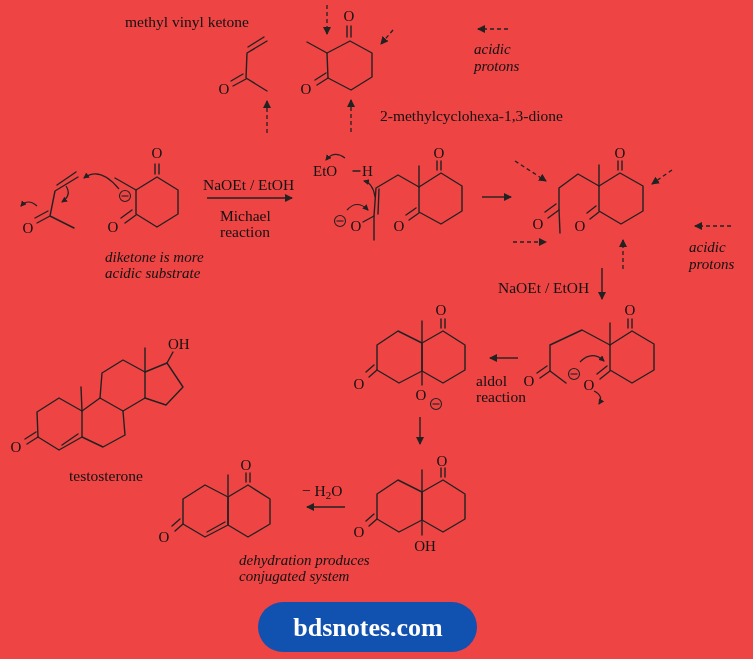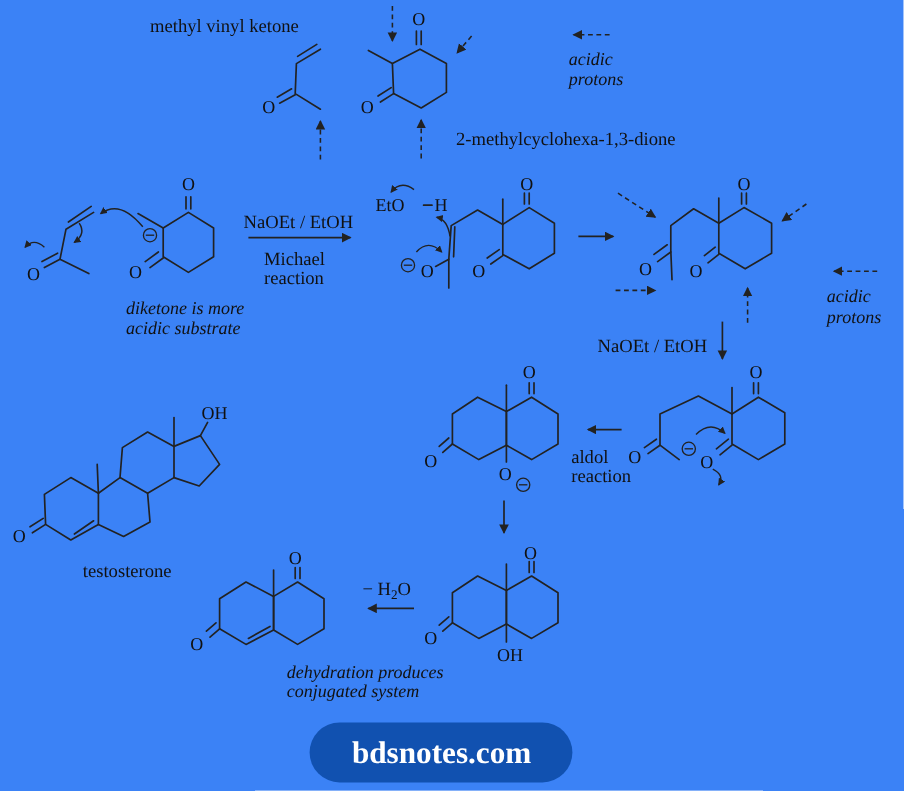--- a/index.html
+++ b/index.html
@@ -1,16 +1,16 @@
 <!DOCTYPE html>
 <html><head>
 <meta charset="utf-8">
 <style>
   html,body{margin:0;padding:0;background:#ffffff;}
-  .stage{position:relative;width:753px;height:659px;background:#3b82f6;overflow:hidden;}
+  .stage{position:relative;width:753px;height:659px;background:#ef4444;overflow:hidden;}
   svg{display:block;}
   .b{fill:none;stroke:#222;stroke-width:1.4;stroke-linecap:round;stroke-linejoin:round;}
   .d{fill:none;stroke:#222;stroke-width:1.3;stroke-dasharray:4 3;marker-end:url(#ah);}
   .s{fill:none;stroke:#222;stroke-width:1.4;marker-end:url(#ah);}
   .c{fill:none;stroke:#222;stroke-width:1.2;marker-end:url(#ac);}
   .chg{fill:none;stroke:#222;stroke-width:1.1;}
   .atom{font:15px "Liberation Serif",serif;fill:#111;text-anchor:middle;}
   .atom-s{font:15px "Liberation Serif",serif;fill:#111;text-anchor:start;}
   .lbl{font:15.5px "Liberation Serif",serif;fill:#111;text-anchor:start;}
   .lblm{font:15.5px "Liberation Serif",serif;fill:#111;text-anchor:middle;}

